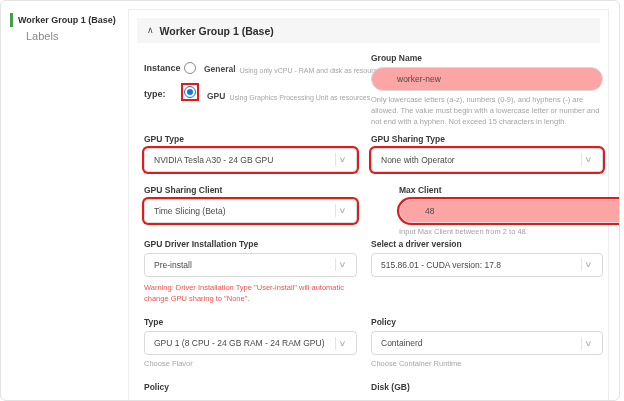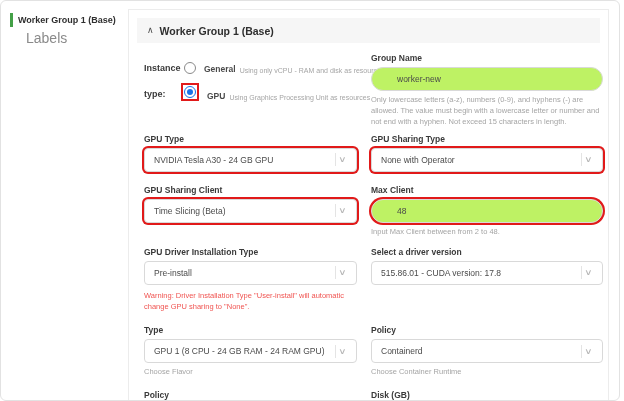--- a/index.html
+++ b/index.html
@@ -12,21 +12,21 @@
   .app{
     position:relative; width:620px; height:401px;
     background:#fff; border:1px solid #e2e2e2; border-radius:6px;
     overflow:hidden;
   }
   
   .sidebar{ position:absolute; left:9px; top:12px; width:116px; }
   .side-item{ font-size:9px; font-weight:bold; color:#2f2f2f;
     padding:2px 0 2px 5px; border-left:3px solid #43a047; cursor:pointer; }
   .side-item.sub{ font-weight:normal; color:#8a8a8a; border-left:3px solid transparent;
-    padding-left:13px; font-size:14px; margin-top:1px; }
+    padding-left:13px; font-size:11px; margin-top:1px; }
   
   .card{
     position:absolute; left:127px; top:8px; width:481px; height:393px;
     background:#fff; border:1px solid #ececec; border-bottom:none;
   }
   .panel-header{
     margin:8px 8px 0 8px; height:25px; background:#f6f6f6;
     display:flex; align-items:center; padding-left:10px; cursor:pointer;
   }
   .collapse{ font-size:9px; color:#4a4a4a; margin-right:6px; line-height:1; }
@@ -41,21 +41,21 @@
     height:24px; border:1px solid #d9d9d9; border-radius:4px; background:#fff;
     display:flex; align-items:center; padding:0 1px 0 9px; font-size:8.5px; color:#4a4a4a;
     cursor:pointer;
   }
   .control .val{ flex:1; white-space:nowrap; overflow:hidden; }
   .ddend{ display:flex; align-items:center; flex:none; }
   .vdiv{ width:1px; height:13px; background:#e4e4e4; margin-right:5px; }
   .chev{ font-size:8px; color:#b5b5b5; padding-right:8px; transform:scaleX(1.4); }
   input.tinput{
     width:100%; height:24px; border:1px solid #d9d9d9; border-radius:12px;
-    font-family:inherit; font-size:8.5px; color:#4a4a4a; padding:0 25px; outline:none; background:#bef264;
+    font-family:inherit; font-size:8.5px; color:#4a4a4a; padding:0 25px; outline:none; background:#fca5a5;
   }
   .hl{ box-shadow:0 0 0 2px #e11a1a; }
   .helper{ font-size:7.5px; color:#a5a5a5; margin-top:4px; line-height:1.45; }
   .warning{ font-size:7.5px; color:#f05552; margin-top:5px; line-height:1.5; width:220px; }
   
   .itype{ display:flex; padding-top:2px; }
   .itype-label{ width:40px; flex:none; font-size:9px; font-weight:bold; color:#3a3a3a; line-height:2.9; }
   .itype-opts{ padding-top:1px; }
   .radio-row{ display:flex; align-items:flex-end; height:18px; margin-bottom:9px; white-space:nowrap; }
   .radio{
@@ -63,21 +63,21 @@
     display:inline-flex; align-items:center; justify-content:center; flex:none; background:#fff; cursor:pointer;
   }
   .radio.checked{ border-color:#1a73e8; }
   .radio.checked .dot{ width:6px; height:6px; border-radius:50%; background:#1a73e8; }
   .radio-box{ padding:1px; border:2px solid #e11a1a; display:inline-flex; margin-left:-3px; }
   .rlabel{ font-size:8.5px; font-weight:bold; color:#4a4a4a; margin-left:8px; }
   .rdesc{ font-size:7px; color:#a5a5a5; margin-left:4px; }
   
   .r1{ margin-bottom:6px; min-height:72px; }
   .r2{ margin-bottom:13px; }
-  .r3{ margin-bottom:9px; }
+  .r3{ margin-bottom:1px;gap:28px; }
   .r4{ margin-bottom:13px; min-height:56px; }
   .r5{ margin-bottom:12px; }
 </style>
 </head>
 <body>
 
 <div class="app">
 
   <aside class="sidebar">
     <div class="side-item">Worker Group 1 (Base)</div>

